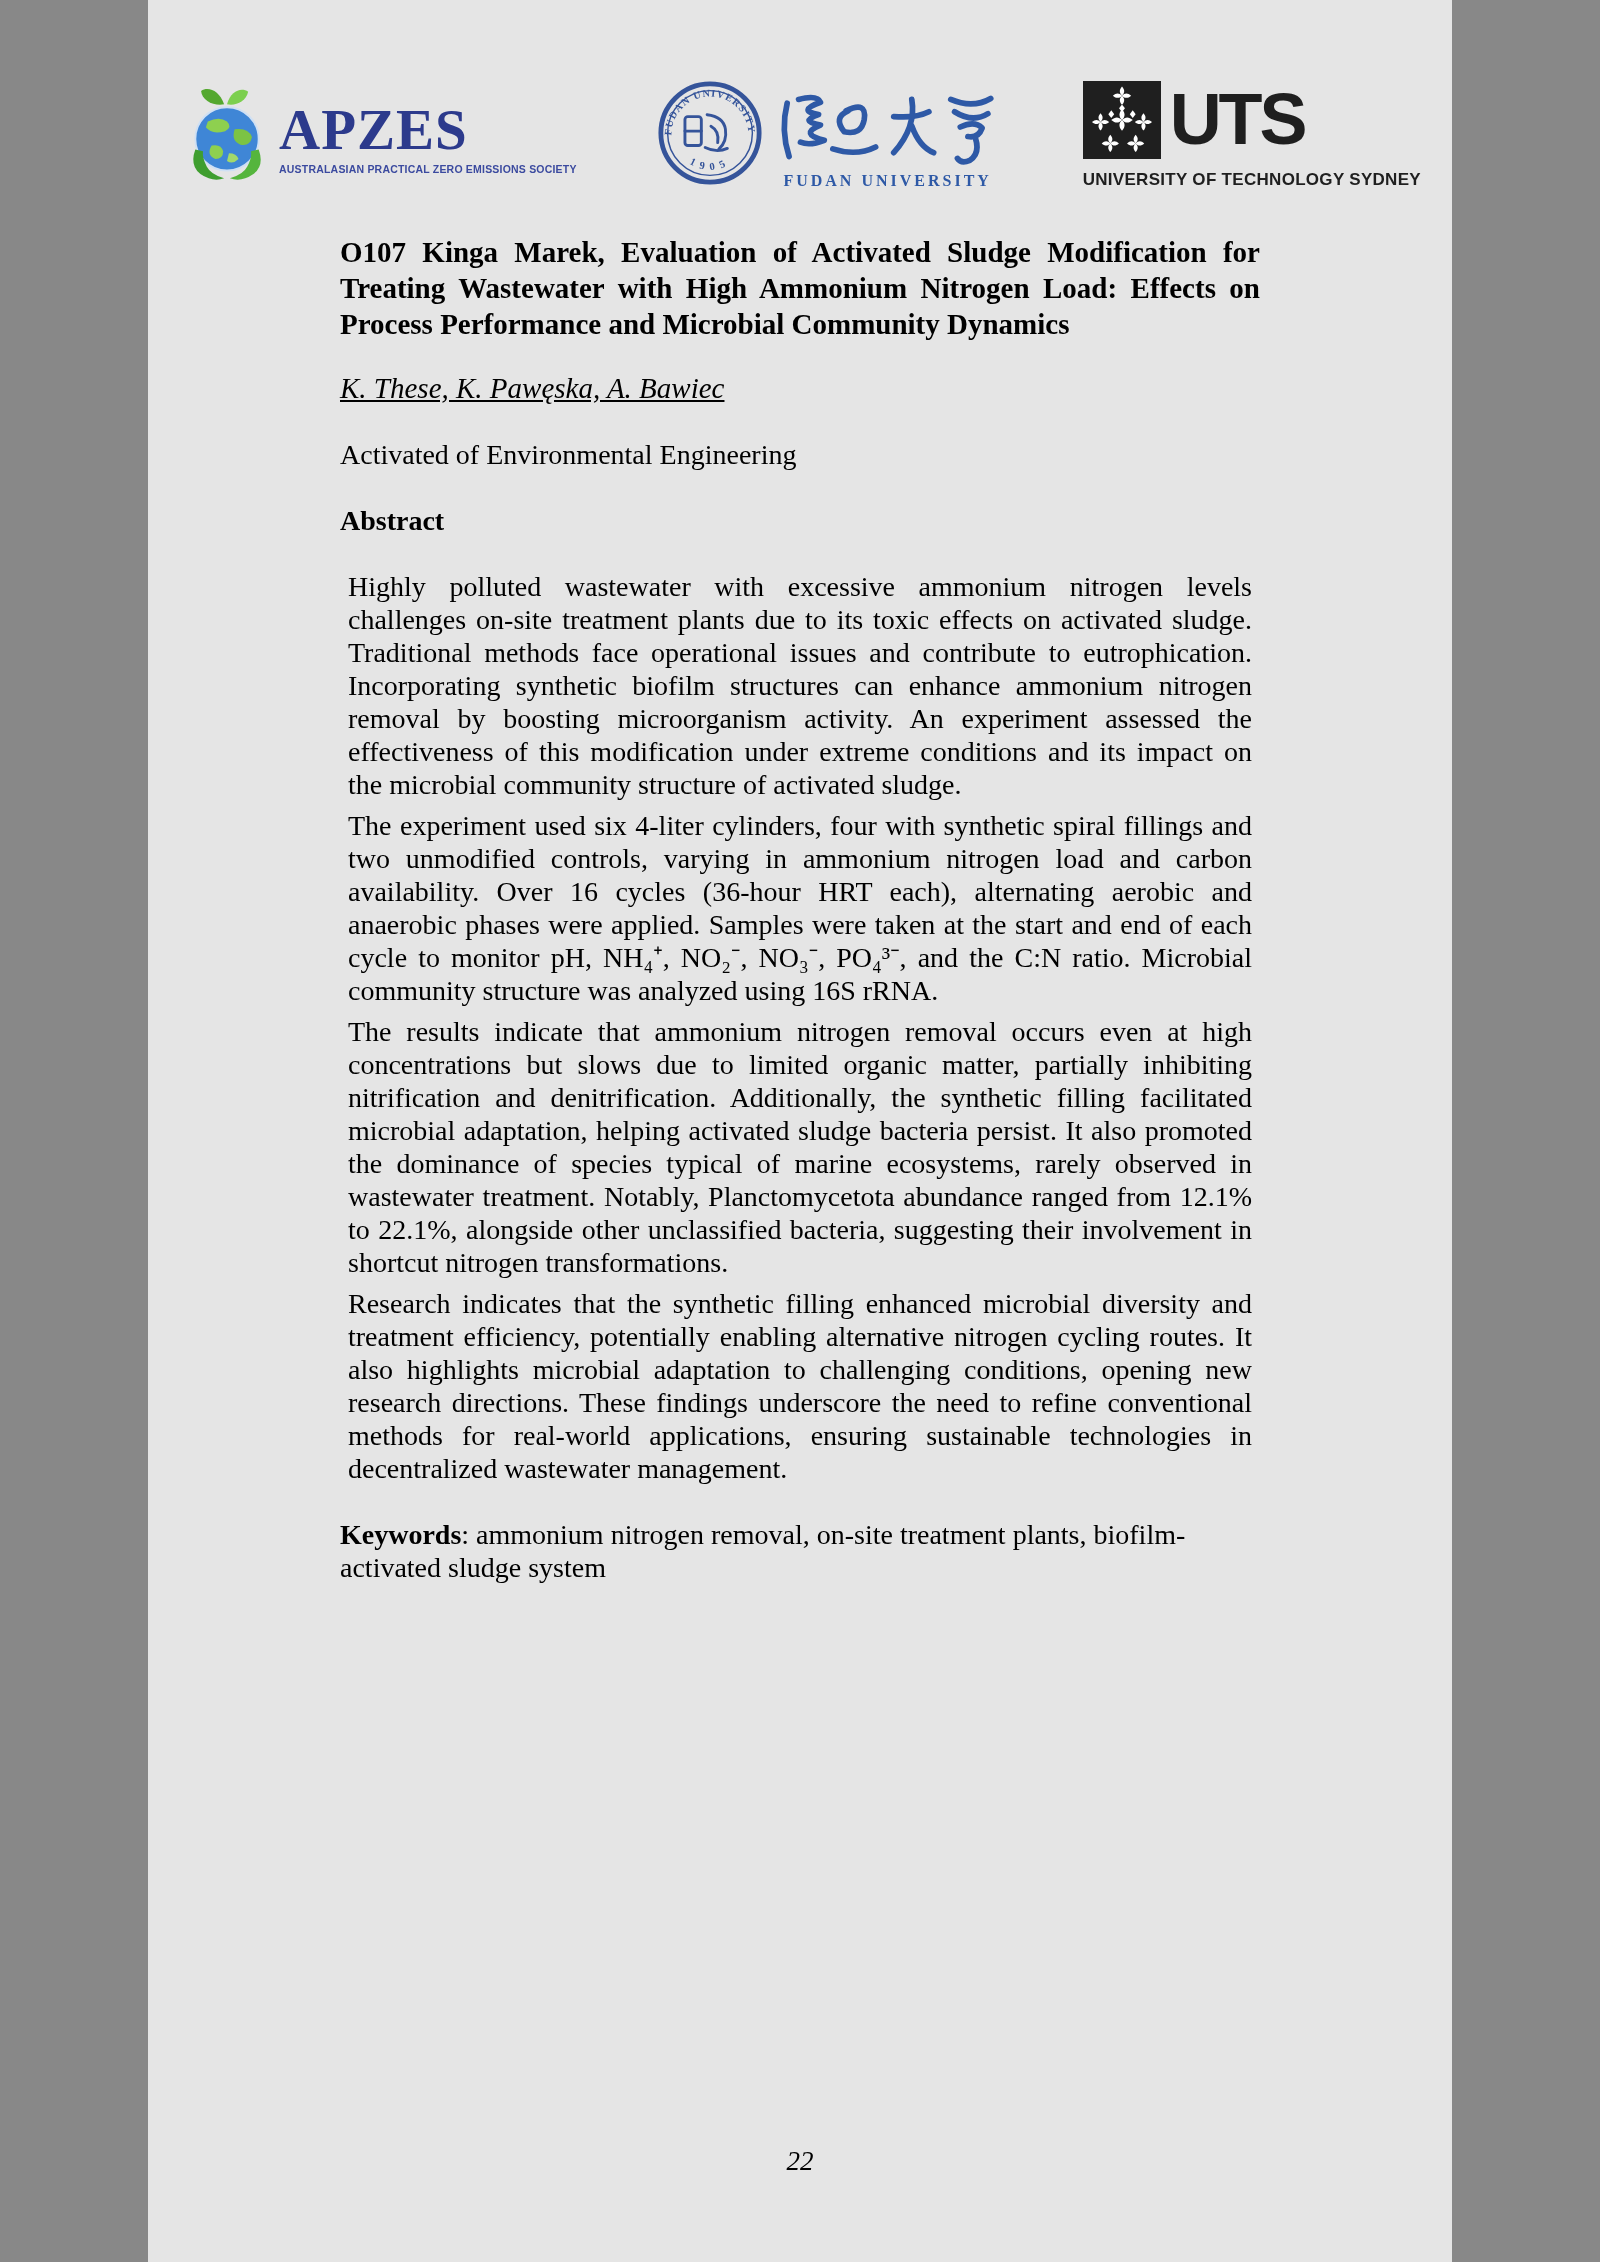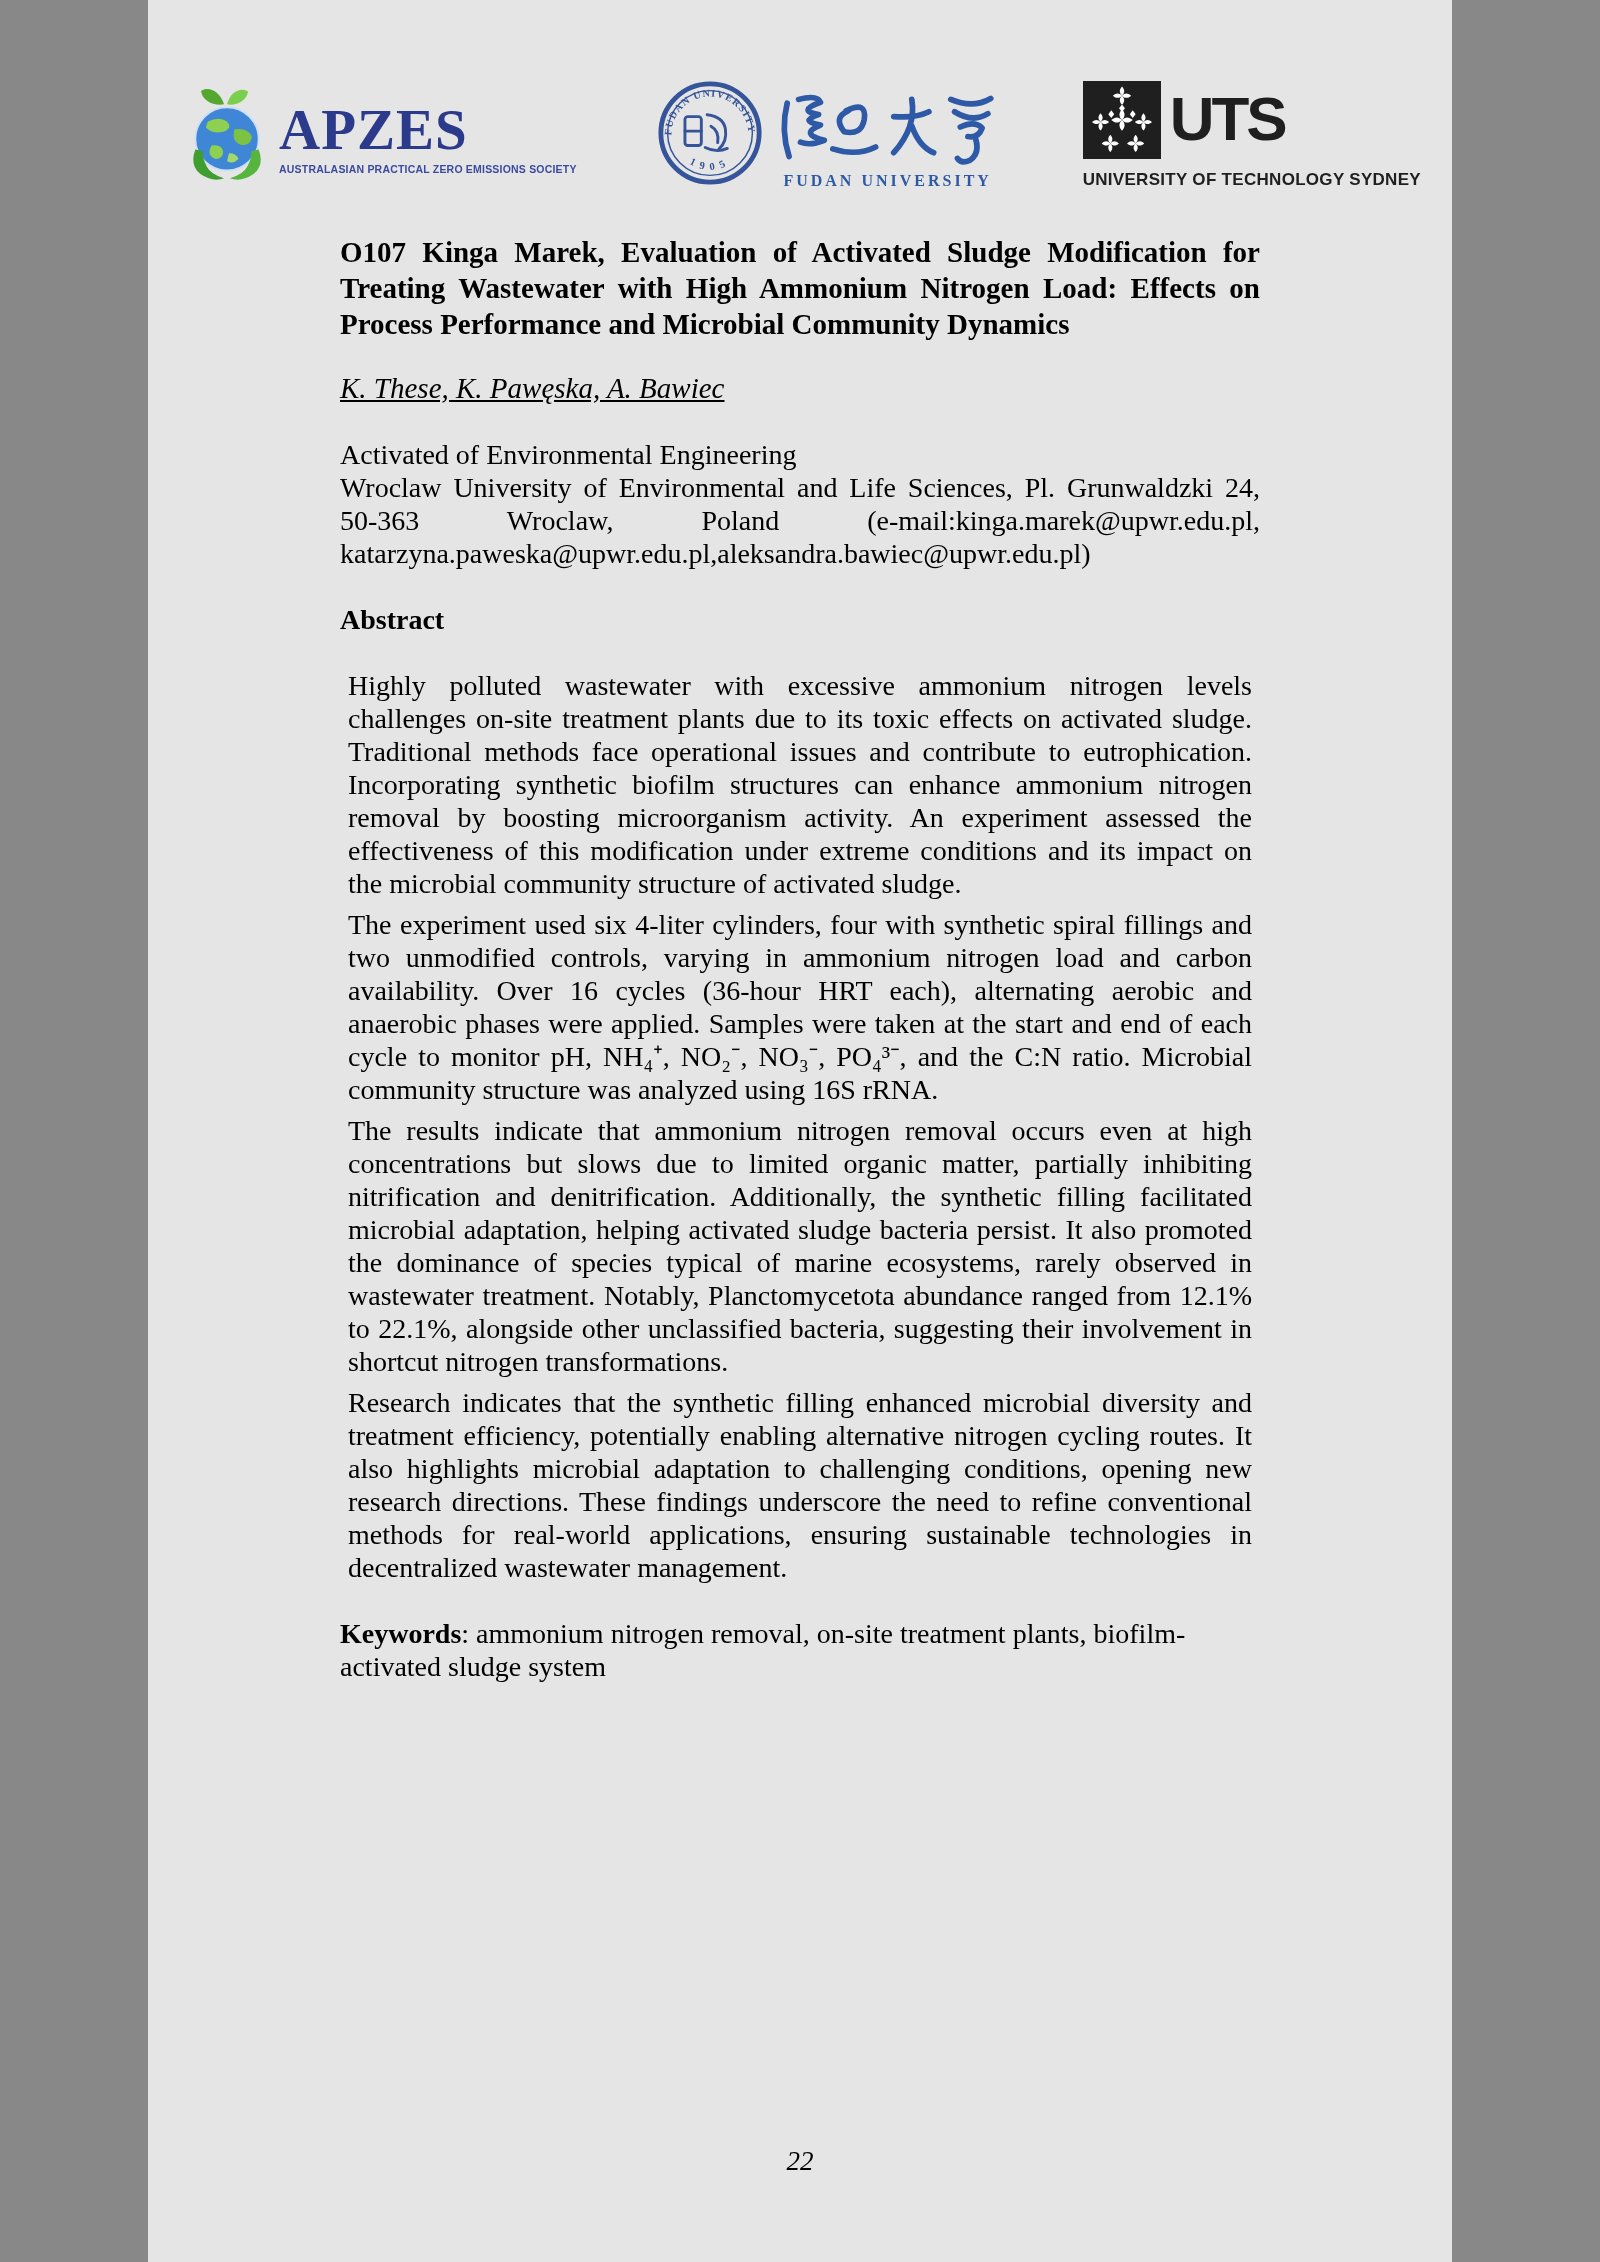--- a/index.html
+++ b/index.html
@@ -40,21 +40,21 @@
   .fudan-sub {
     font-family:"Liberation Serif", serif;
     font-size:16px; font-weight:bold; color:#2e59a6;
     letter-spacing:3px; white-space:nowrap; margin-top:2px;
   }
 
   .uts { flex-direction:column; align-items:flex-start; display:flex; }
   .uts-top { display:flex; align-items:flex-start; gap:9px; }
   .uts-name {
     font-family:"Liberation Sans", sans-serif;
-    font-size:62px; font-weight:bold; line-height:76px;
+    font-size:72px; font-weight:bold; line-height:76px;
     color:#1f1f1f; letter-spacing:-3px;
   }
   .uts-sub {
     font-family:"Liberation Sans", sans-serif;
     font-size:17px; font-weight:bold; color:#1f1f1f;
     margin-top:7px; letter-spacing:0.3px; white-space:nowrap;
   }
 
   
   .title {
@@ -193,21 +193,20 @@
         <span class="uts-sub">UNIVERSITY OF TECHNOLOGY SYDNEY</span>
       </div>
     </div>
 
     <p class="title">O107 Kinga Marek, Evaluation of Activated Sludge Modification for Treating Wastewater with High Ammonium Nitrogen Load: Effects on Process Performance and Microbial Community Dynamics</p>
 
     <p class="authors"><span>K. These, K. Pawęska, A. Bawiec</span></p>
 
     <div class="affiliation">
       <p>Activated of Environmental Engineering</p>
-      <p>Wroclaw University of Environmental and Life Sciences, Pl. Grunwaldzki 24, 50-363 Wroclaw, Poland (e-mail:kinga.marek@upwr.edu.pl, katarzyna.paweska@upwr.edu.pl,aleksandra.bawiec@upwr.edu.pl)</p>
     </div>
 
     <p class="abstract-heading">Abstract</p>
 
     <div class="abstract">
       <p>Highly polluted wastewater with excessive ammonium nitrogen levels challenges on-site treatment plants due to its toxic effects on activated sludge. Traditional methods face operational issues and contribute to eutrophication. Incorporating synthetic biofilm structures can enhance ammonium nitrogen removal by boosting microorganism activity. An experiment assessed the effectiveness of this modification under extreme conditions and its impact on the microbial community structure of activated sludge.</p>
       <p>The experiment used six 4-liter cylinders, four with synthetic spiral fillings and two unmodified controls, varying in ammonium nitrogen load and carbon availability. Over 16 cycles (36-hour HRT each), alternating aerobic and anaerobic phases were applied. Samples were taken at the start and end of each cycle to monitor pH, NH₄⁺, NO₂⁻, NO₃⁻, PO₄³⁻, and the C:N ratio. Microbial community structure was analyzed using 16S rRNA.</p>
       <p>The results indicate that ammonium nitrogen removal occurs even at high concentrations but slows due to limited organic matter, partially inhibiting nitrification and denitrification. Additionally, the synthetic filling facilitated microbial adaptation, helping activated sludge bacteria persist. It also promoted the dominance of species typical of marine ecosystems, rarely observed in wastewater treatment. Notably, Planctomycetota abundance ranged from 12.1% to 22.1%, alongside other unclassified bacteria, suggesting their involvement in shortcut nitrogen transformations.</p>
       <p>Research indicates that the synthetic filling enhanced microbial diversity and treatment efficiency, potentially enabling alternative nitrogen cycling routes. It also highlights microbial adaptation to challenging conditions, opening new research directions. These findings underscore the need to refine conventional methods for real-world applications, ensuring sustainable technologies in decentralized wastewater management.</p>
     </div>

